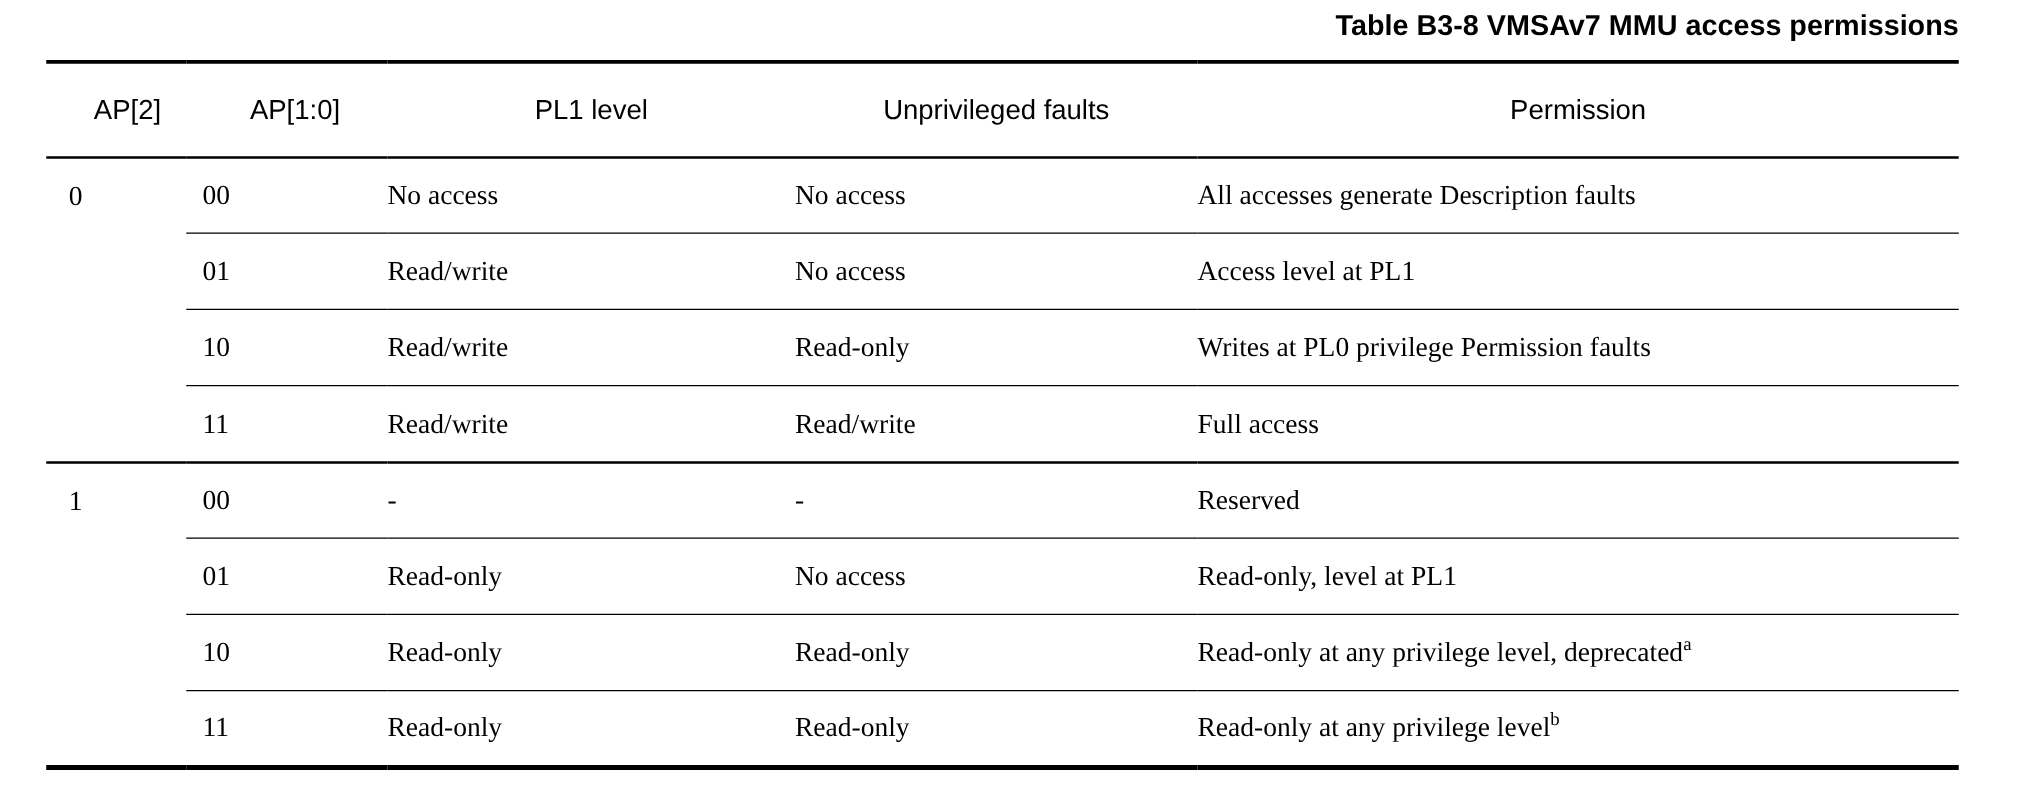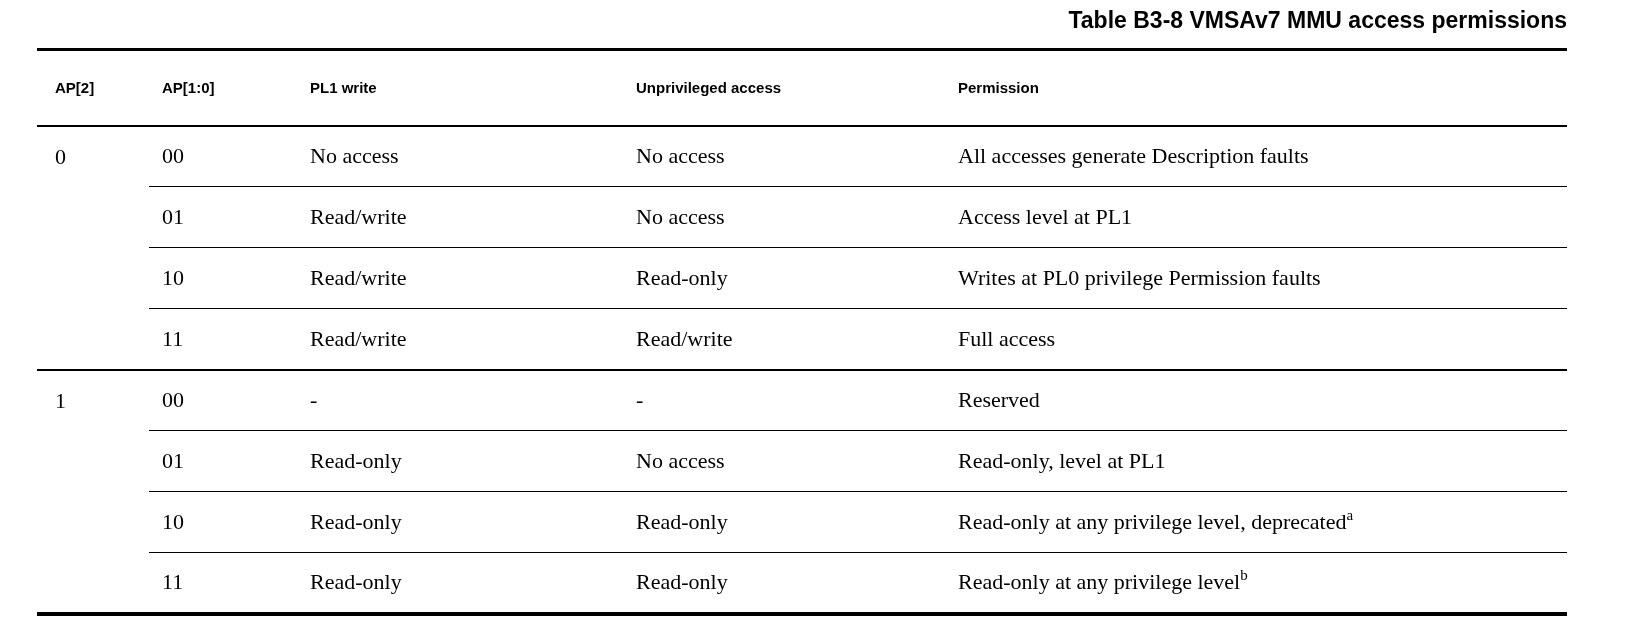--- a/index.html
+++ b/index.html
@@ -41,25 +41,25 @@
     border-top: 3px solid #000000;
     border-bottom: 4px solid #000000;
   }
   col.c1 { width: 112px; }
   col.c2 { width: 161px; }
   col.c3 { width: 326px; }
   col.c4 { width: 322px; }
   col.c5 { width: 609px; }
   thead th {
     height: 76px;
-    text-align: left;
+    text-align: center;
     vertical-align: middle;
     font-family: "Liberation Sans", sans-serif;
-    font-weight: bold;
-    font-size: 15px;
+    font-weight: normal;
+    font-size: 22px;
     border-bottom: 2px solid #000000;
     white-space: nowrap;
   }
   tbody td {
     height: 61px;
     vertical-align: middle;
     font-family: "Liberation Serif", serif;
     font-size: 22px;
     white-space: nowrap;
   }
@@ -87,22 +87,22 @@
       <col class="c1">
         <col class="c2">
         <col class="c3">
         <col class="c4">
         <col class="c5">
     </colgroup>
     <thead>
       <tr>
         <th>AP[2]</th>
         <th>AP[1:0]</th>
-        <th>PL1 write</th>
-        <th>Unprivileged access</th>
+        <th>PL1 level</th>
+        <th>Unprivileged faults</th>
         <th>Permission</th>
       </tr>
     </thead>
     <tbody>
         <tr>
           <td>0</td>
           <td>00</td>
           <td>No access</td>
           <td>No access</td>
           <td>All accesses generate Description faults</td>

